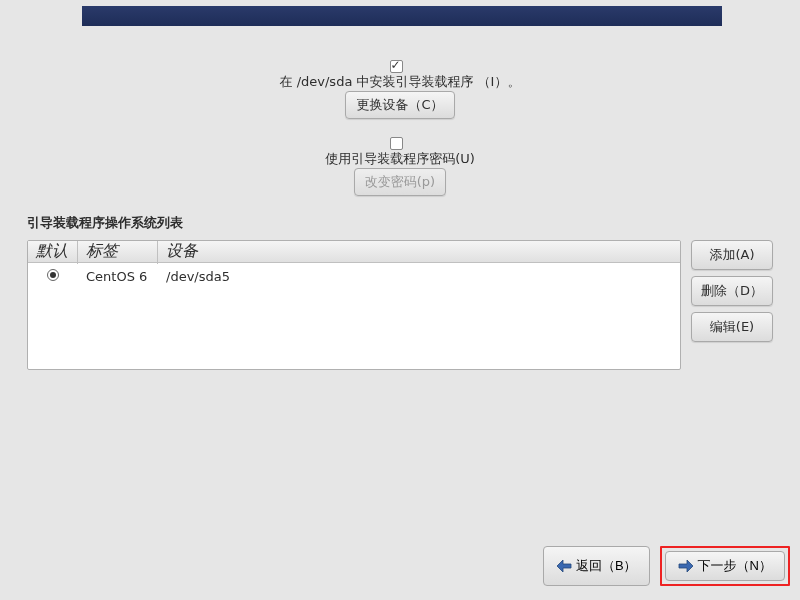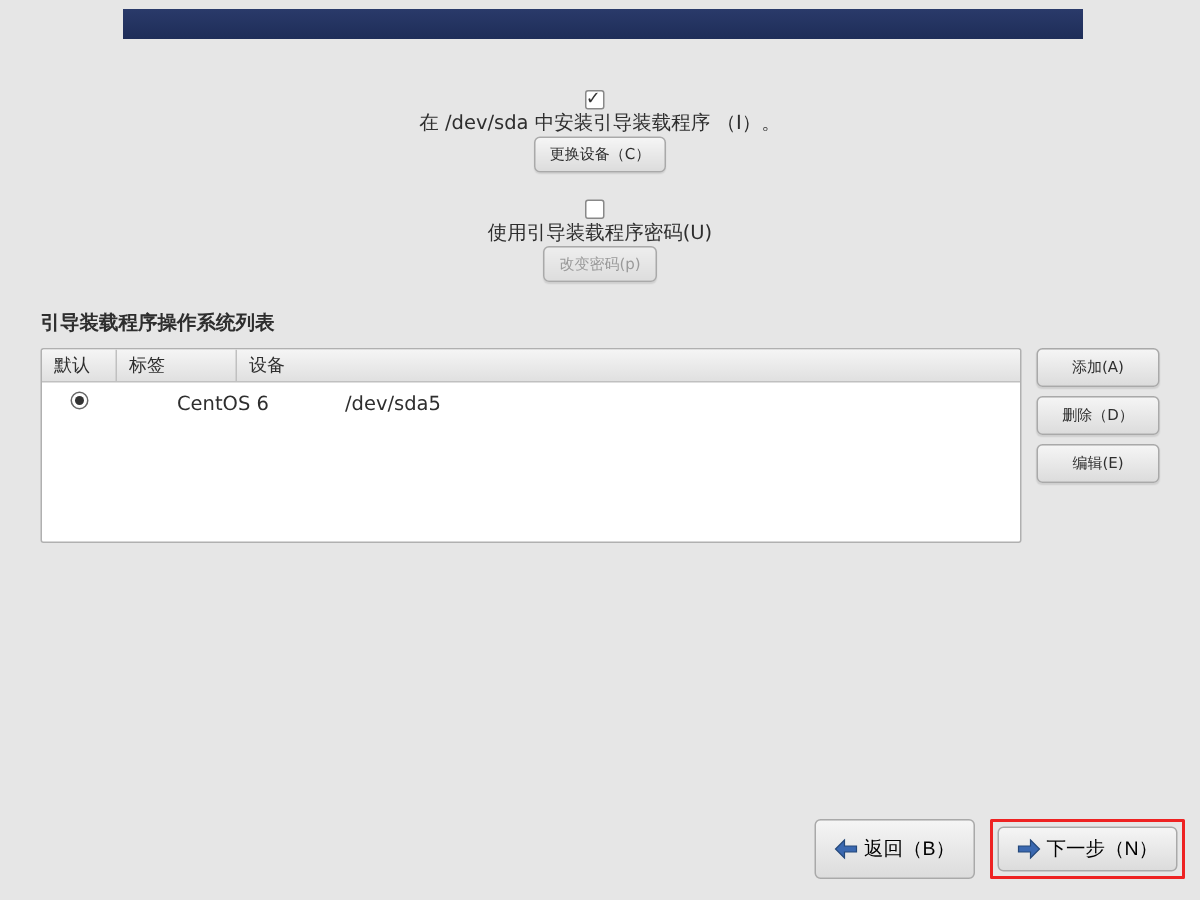--- a/index.html
+++ b/index.html
@@ -51,21 +51,21 @@
       left: 0px;
       font-size: 12px;
       color: #333;
       font-weight: bold;
     }
     .btn {
       background: linear-gradient(to bottom, #f5f5f5, #dcdcdc);
       border: 1px solid #a9a9a9;
       border-radius: 4px;
       padding: 4px 10px;
-      font-size: 10px;
+      font-size: 13px;
       cursor: pointer;
       font-family: inherit;
       color: #2e2e2e;
       box-shadow: 0 1px 1px rgba(0,0,0,0.1);
     }
     .btn.disabled {
       color: #999;
       cursor: default;
       background: linear-gradient(to bottom, #eeeeee, #dddddd);
     }
@@ -89,30 +89,30 @@
     .table-header {
       display: flex;
       background: linear-gradient(to bottom, #f5f5f5, #e0e0e0);
       border-bottom: 1px solid #c0c0c0;
       height: 22px;
       align-items: center;
     }
     .th {
       padding: 2px 8px;
       border-right: 1px solid #c0c0c0;
-      font-size: 12px;
+      font-size: 16px;
+      font-style: italic;
     }
     .th.default { width: 50px; }
     .th.label { width: 80px; }
     .th.device { flex: 1; border-right: none; }
     .table-row {
       display: flex;
-      align-items: flex-end;
+      align-items: flex-start;
       padding: 4px 0;
-      gap: 32px;
     }
     .td { padding: 2px 8px; }
     .td.default { width: 50px; text-align: center; }
     .td.label { width: 80px; }
     .td.device { flex: 1; }
     .radio {
       width: 12px;
       height: 12px;
       border: 1px solid #666;
       border-radius: 50%;

